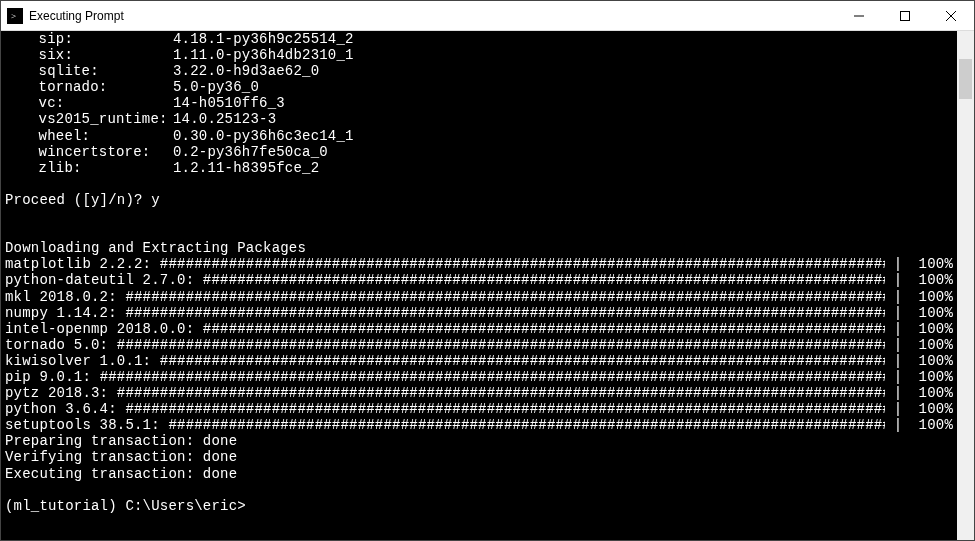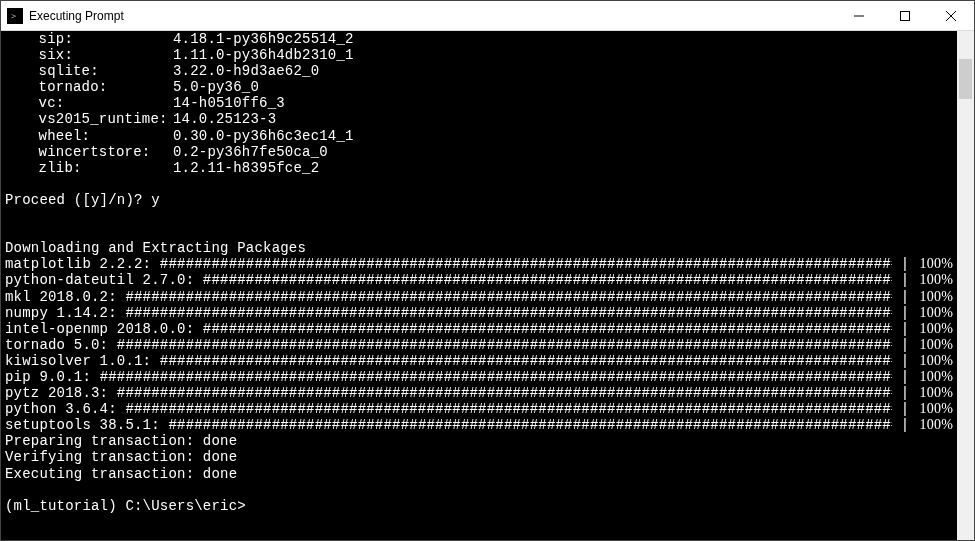--- a/index.html
+++ b/index.html
@@ -115,21 +115,20 @@
       flex: 1;
       overflow: hidden;
       white-space: pre;
     }
     .progress-sep {
       white-space: pre;
     }
     .progress-pct {
       width: 5ch;
       text-align: right;
-      font-family: Liberation Serif, serif;
     }
     .blank-line {
       height: 1.15em;
     }
   </style>
 </head>
 <body>
 
 <div class="window">
   <div class="titlebar">

